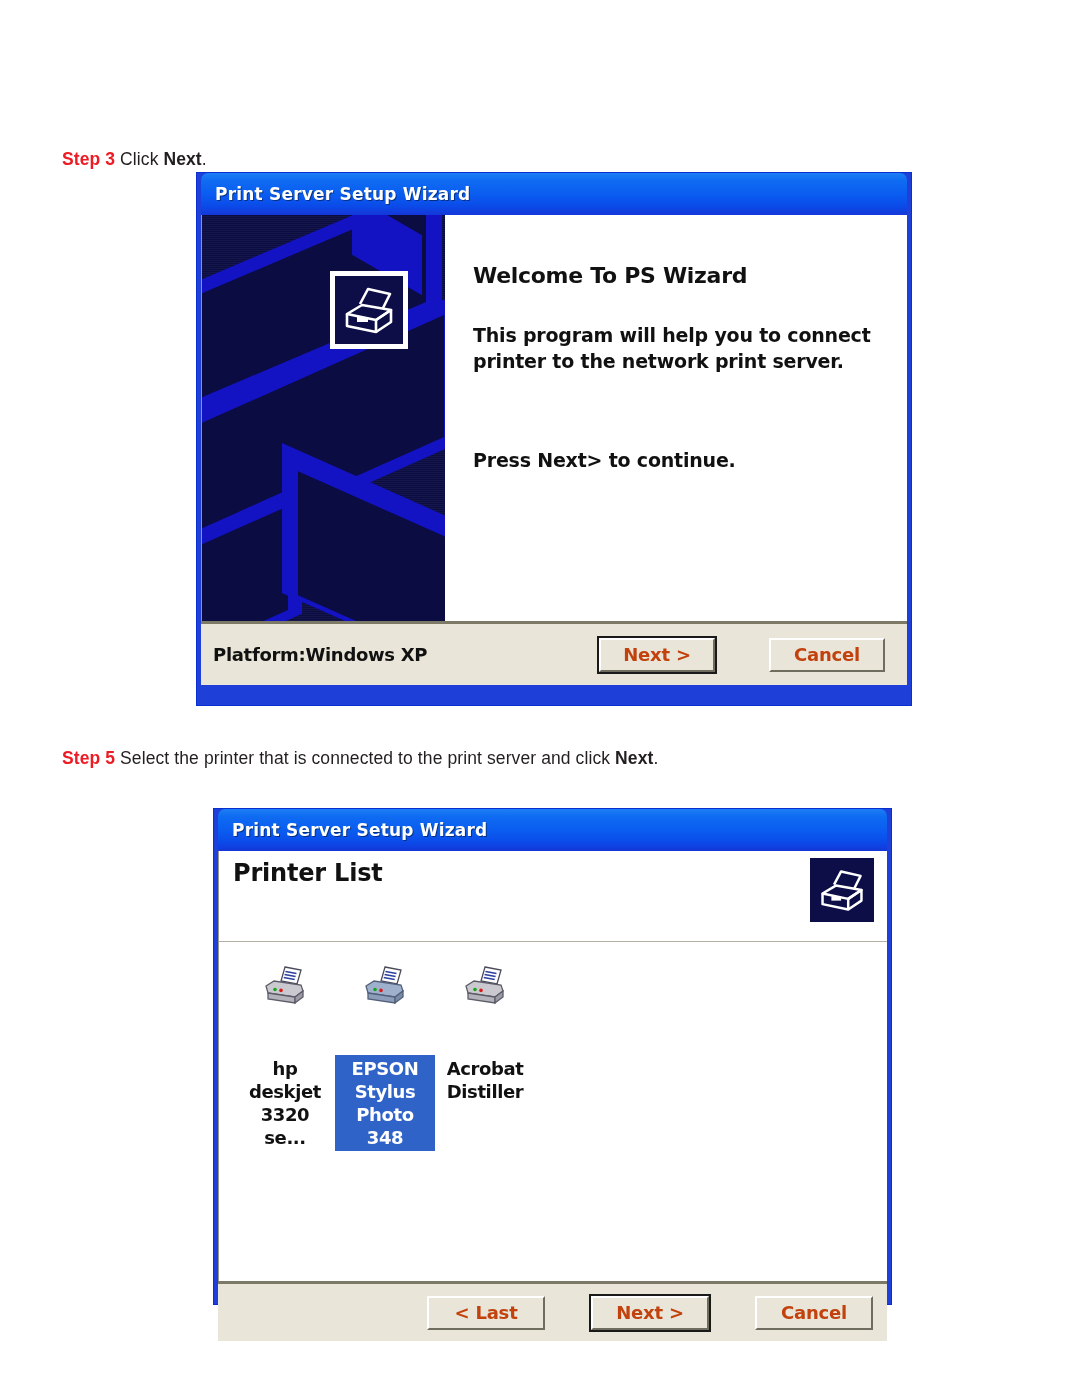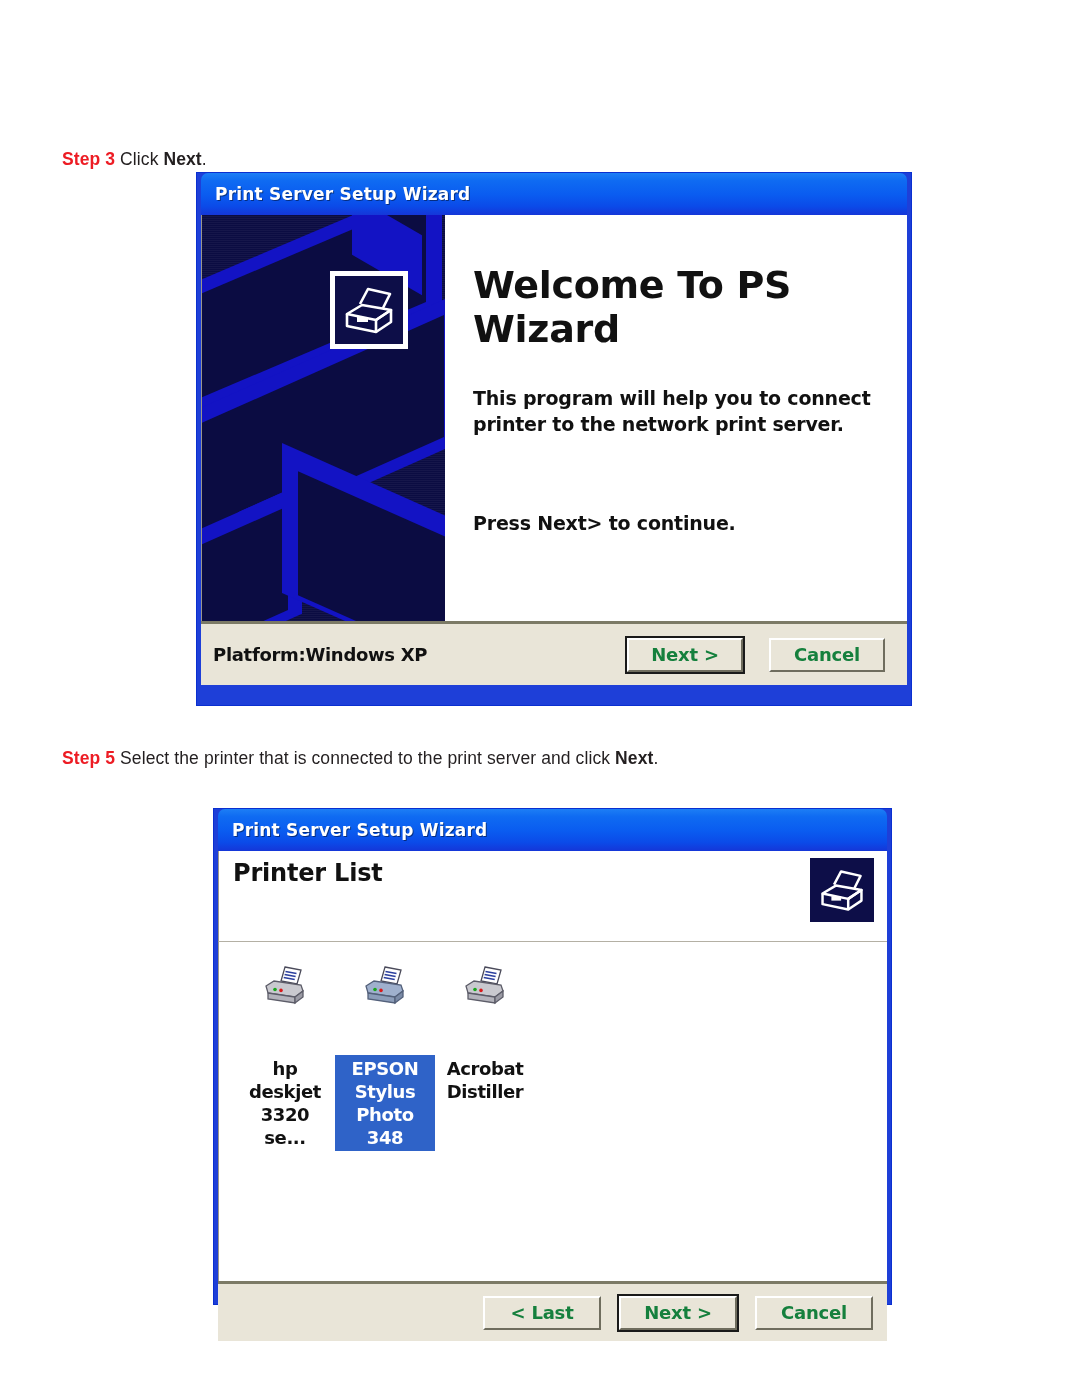--- a/index.html
+++ b/index.html
@@ -112,21 +112,21 @@
   .printer-badge svg { display: block; }
 
   #dlg1-content {
     flex: 1;
     background: #ffffff;
     padding: 48px 0 0 28px;
     box-sizing: border-box;
   }
   .welcome-heading {
     font-family: "DejaVu Sans", sans-serif;
-    font-size: 38px;
+    font-size: 22px;
     font-weight: bold;
     color: #111111;
     letter-spacing: -0.3px;
     margin: 0 0 34px 0;
   }
   .welcome-para {
     font-family: "DejaVu Sans", sans-serif;
     font-size: 19px;
     font-weight: bold;
     color: #111111;
@@ -144,39 +144,40 @@
     letter-spacing: -0.2px;
   }
 
   
   .button-bar {
     background: #e9e5d8;
     border-top: 3px solid #7c7a66;
     display: flex;
     align-items: center;
     box-sizing: border-box;
+    gap: 28px;
   }
   #dlg1-buttonbar {
     height: 64px;
     padding: 0 22px 0 12px;
   }
   .platform-text {
     font-family: "DejaVu Sans", sans-serif;
     font-size: 18px;
     font-weight: bold;
     color: #111111;
     letter-spacing: -0.3px;
     flex: 1;
   }
 
   .win-btn {
     font-family: "DejaVu Sans", sans-serif;
     font-size: 18px;
     font-weight: bold;
-    color: #15803d;
+    color: #c2410c;
     background: #e9e5d8;
     border-top: 2px solid #ffffff;
     border-left: 2px solid #ffffff;
     border-right: 2px solid #6f6d5e;
     border-bottom: 2px solid #6f6d5e;
     padding: 0;
     height: 34px;
     line-height: 30px;
     text-align: center;
     box-sizing: border-box;

